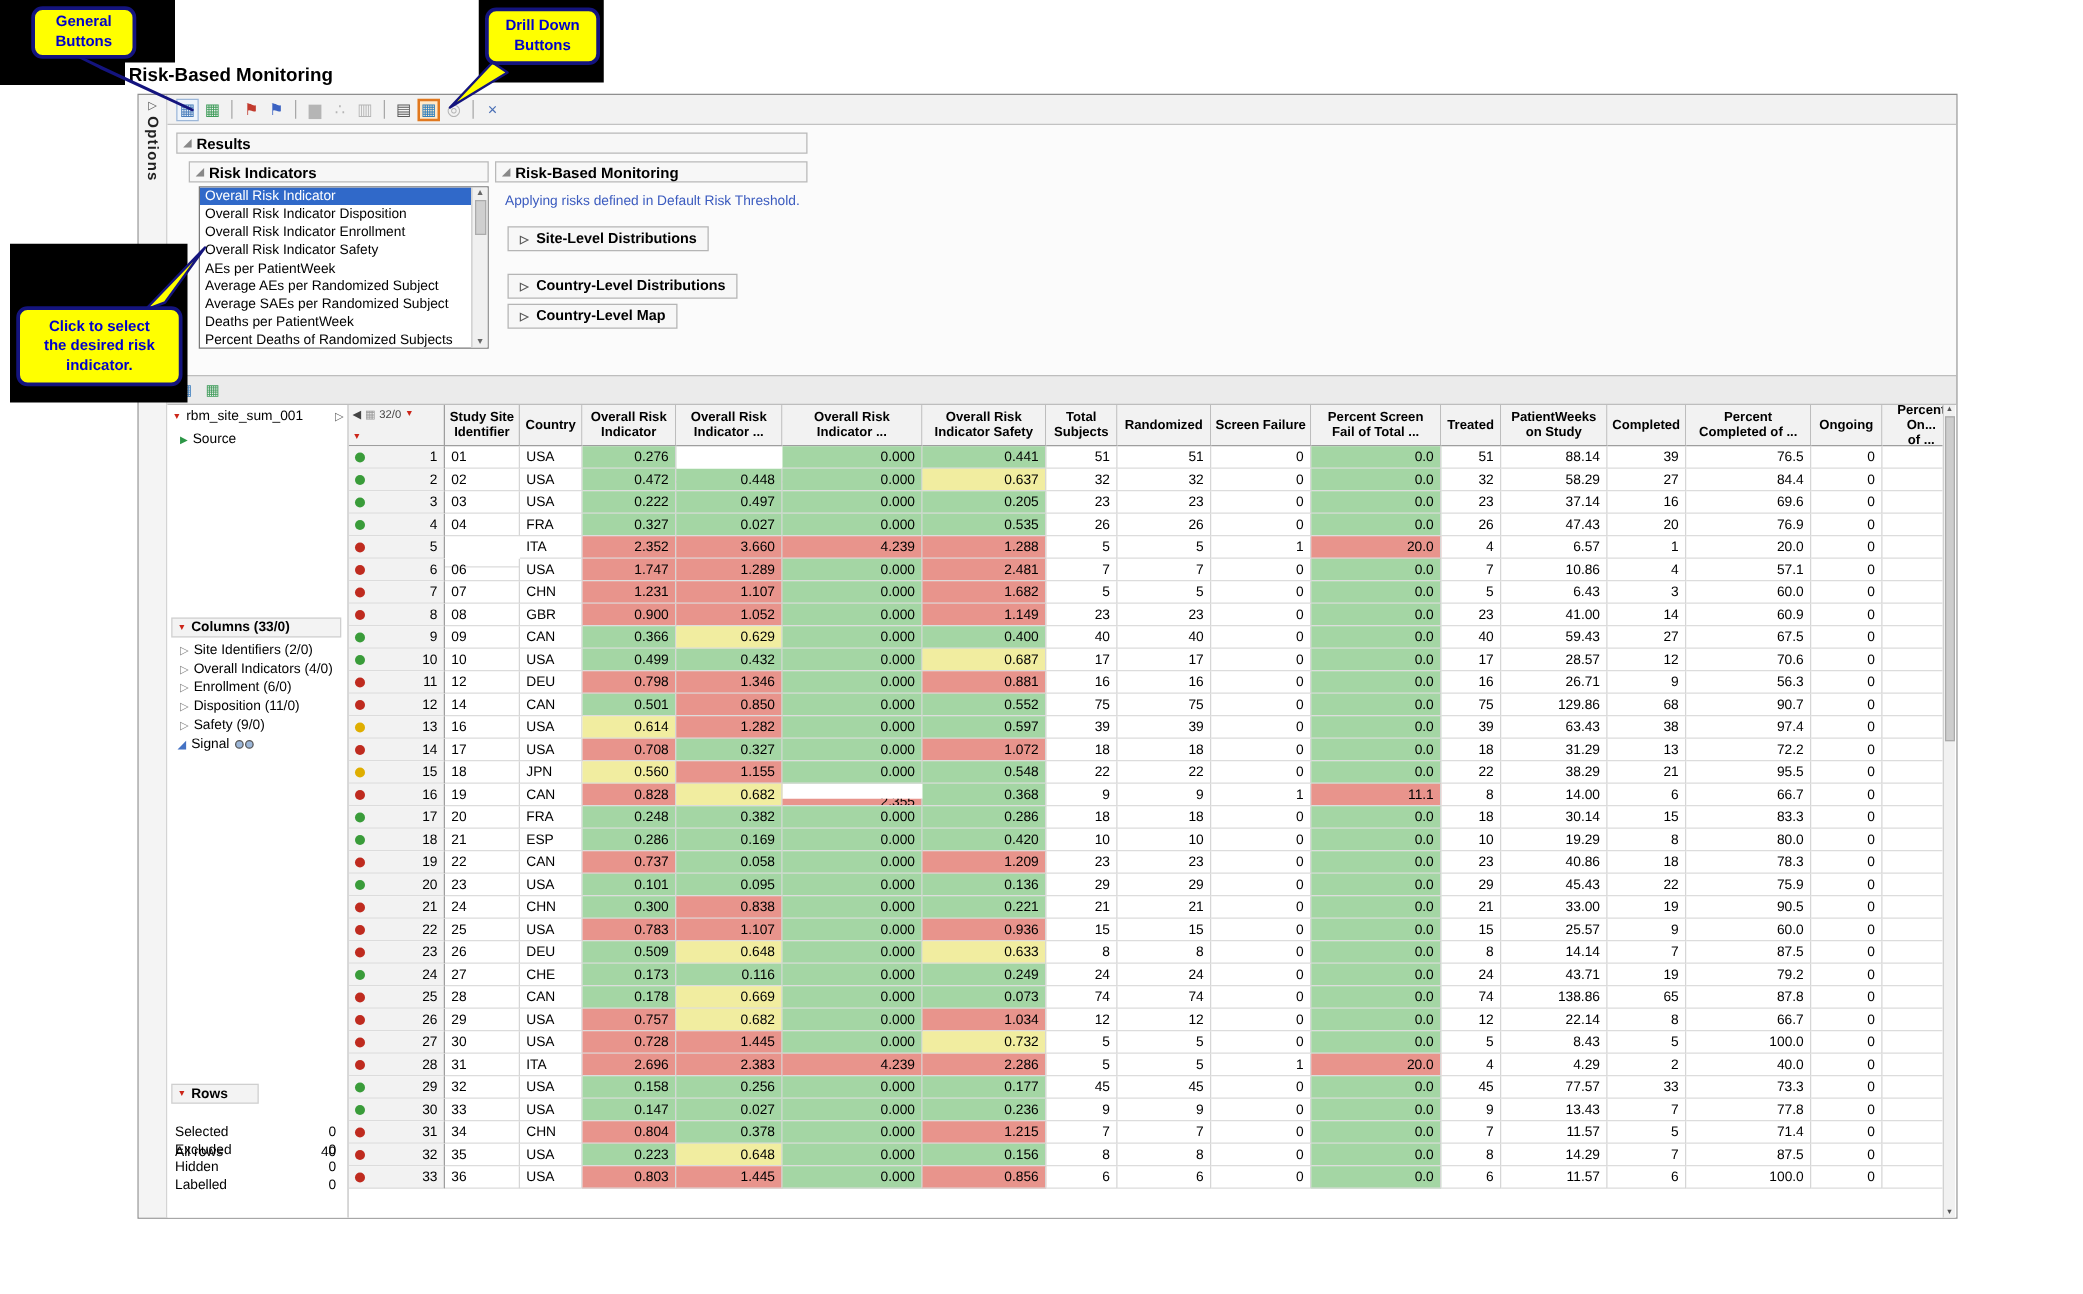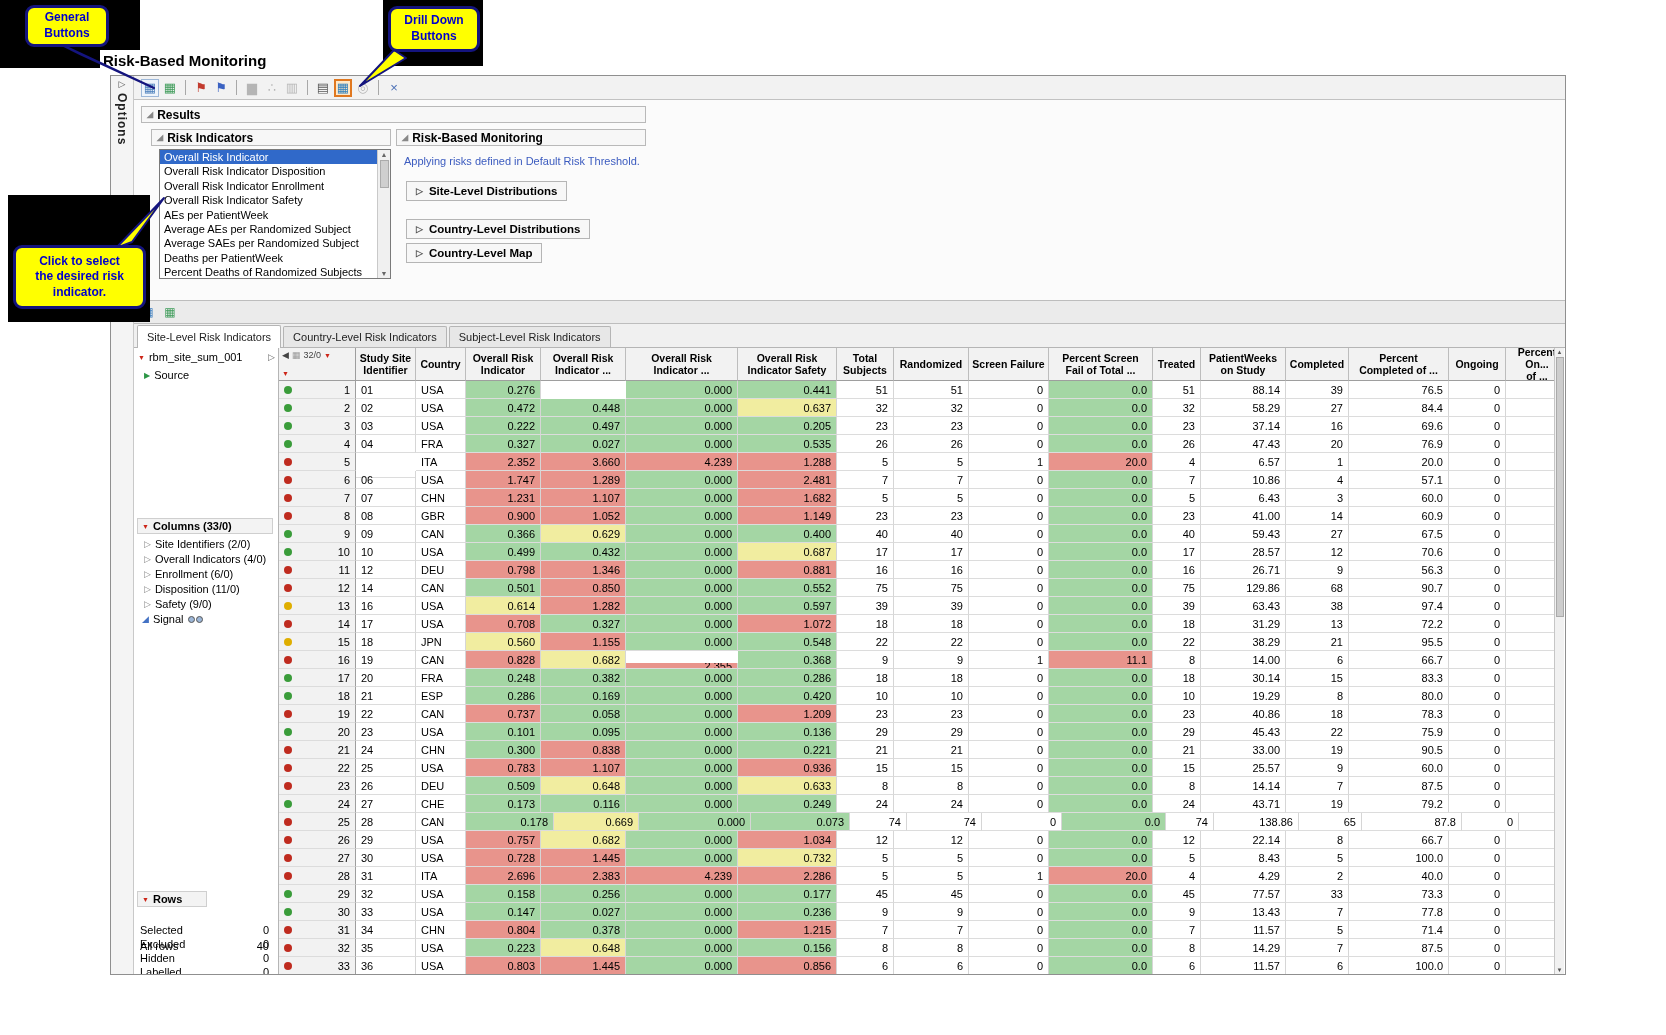--- a/index.html
+++ b/index.html
@@ -199,25 +199,20 @@
           <span class="dtri">▷</span>
           <span>Country-Level Map</span>
         </div>
       </div>
 
     <div class="splitter">
         <span class="tbico sm" style="color: rgb(63, 127, 191);">▦</span>
         <span class="tbico sm" style="color: rgb(63, 156, 90);">▦</span>
       </div>
 
-    <div class="tabstrip">
-        <div class="tab active">Site-Level Risk Indicators</div>
-        <div class="tab">Country-Level Risk Indicators</div>
-        <div class="tab">Subject-Level Risk Indicators</div>
-      </div>
 
     <div class="tablewrap">
       <div class="sidepanel">
         <div class="sp-row sp-name">
           <span class="redtri">▼</span>
           <span>rbm_site_sum_001</span>
           <span class="sp-exp">▷</span>
         </div>
         <div class="sp-row sp-source">
           <span class="greentri">▶</span>
@@ -846,21 +841,21 @@
             <div class="gc ar" style="width: 57px;">0</div>
             <div class="gc ar" style="width: 63px;"></div>
           </div>
           <div class="grow">
             <div class="grh">
               <span class="dot d-r"></span>
               <span class="num">25</span>
             </div>
             <div class="gc al" style="width: 60px;">28</div>
             <div class="gc al" style="width: 50px;">CAN</div>
-            <div class="gc ar bg-g" style="width: 88px;">0.178</div>
+            <div class="gc ar bg-g" style="width: 75px;">0.178</div>
             <div class="gc ar bg-y" style="width: 85px;">0.669</div>
             <div class="gc ar bg-g" style="width: 112px;">0.000</div>
             <div class="gc ar bg-g" style="width: 99px;">0.073</div>
             <div class="gc ar" style="width: 57px;">74</div>
             <div class="gc ar" style="width: 75px;">74</div>
             <div class="gc ar" style="width: 80px;">0</div>
             <div class="gc ar bg-g" style="width: 104px;">0.0</div>
             <div class="gc ar" style="width: 48px;">74</div>
             <div class="gc ar" style="width: 85px;">138.86</div>
             <div class="gc ar" style="width: 63px;">65</div>

